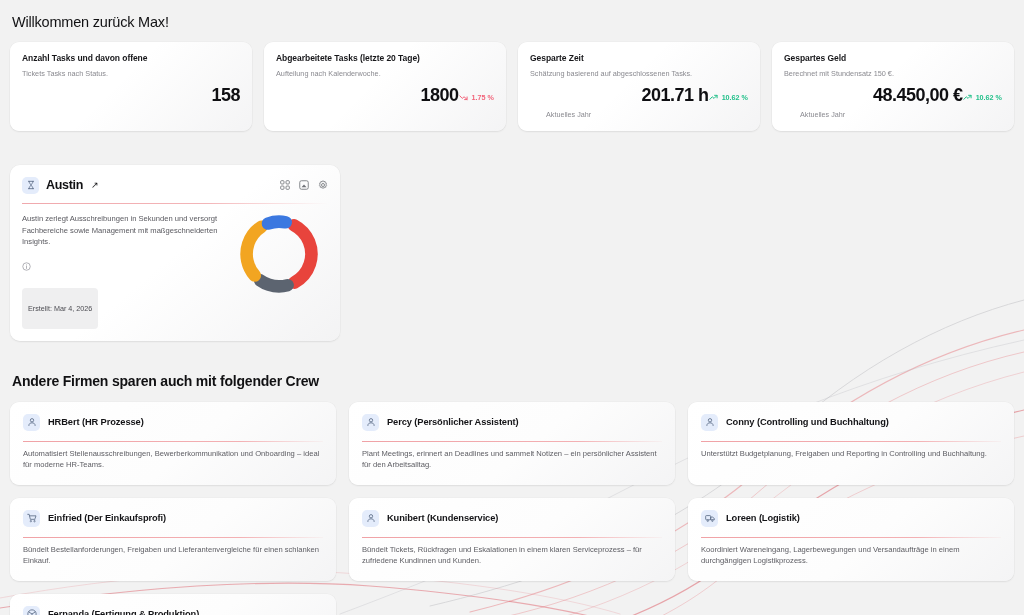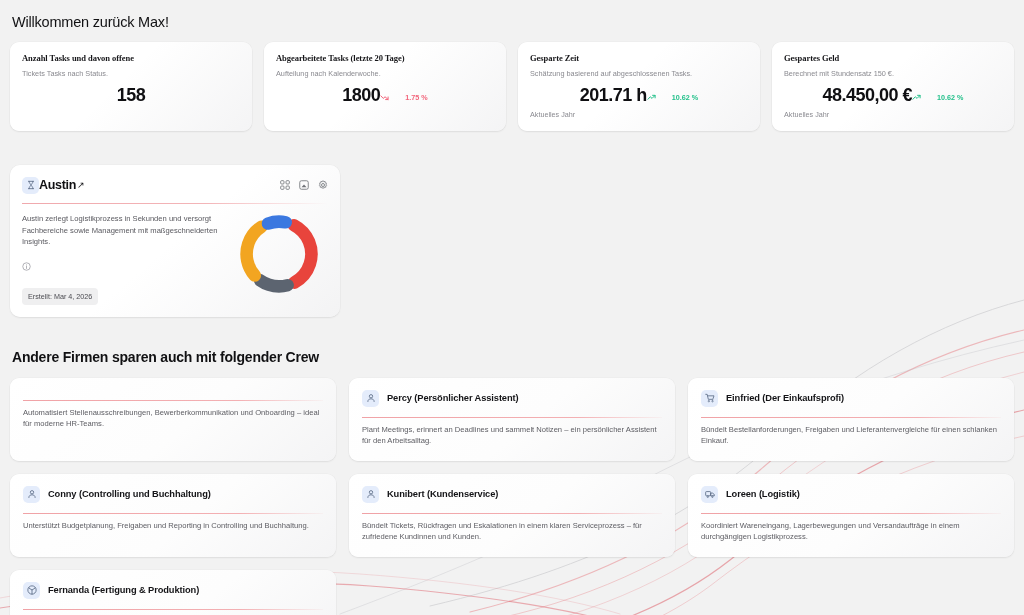--- a/index.html
+++ b/index.html
@@ -59,76 +59,77 @@
     box-shadow: 0 1px 2px rgba(16,16,20,0.07), 0 0 0 0.5px rgba(0,0,0,0.035);
     display: flex;
     flex-direction: column;
   }
 
   .kpi-title {
     font-size: 8.5px;
     font-weight: bold;
     color: #17171a;
     letter-spacing: -0.05px;
-    font-family: Liberation Serif, serif;
   }
 
   .kpi-sub {
     font-size: 7.3px;
     color: #8a8a90;
     margin-top: 6px;
   }
 
   .kpi-valrow {
     display: flex;
     align-items: flex-end;
-    justify-content: center;
+    justify-content: flex-end;
     margin-top: 8px;
   }
 
   .kpi-value {
     font-size: 18px;
     font-weight: bold;
     color: #0f0f12;
     letter-spacing: -0.5px;
     line-height: 1;
   }
 
   .kpi-delta {
     font-size: 7.2px;
     font-weight: bold;
     display: flex;
     align-items: center;
-    gap: 16px;
+    gap: 4px;
     padding-bottom: 2px;
   }
   .kpi-delta.down { color: #f2647a; }
   .kpi-delta.up   { color: #22c08a; }
 
   .kpi-foot {
     font-size: 7.2px;
     color: #8a8a90;
     margin-top: 6px;
+    margin-left: 16px;
   }
 
   
   .agent-wrap { margin-top: 34px; }
 
   .agent-card {
     width: 330px;
     background: linear-gradient(140deg, #ffffff 0%, #ffffff 50%, #f3f3f4 100%);
     border-radius: 10px;
     padding: 11px 12px 12px 12px;
     box-shadow: 0 1px 2px rgba(16,16,20,0.07), 0 0 0 0.5px rgba(0,0,0,0.035);
     position: relative;
   }
 
   .agent-head {
     display: flex;
     align-items: center;
+    gap: 7px;
   }
 
   .icon-tile {
     width: 17px; height: 17px;
     border-radius: 5px;
     background: #e4ecfb;
     display: flex; align-items: center; justify-content: center;
     flex: 0 0 auto;
   }
 
@@ -175,21 +176,21 @@
 
   .info-dot { margin-top: 9px; }
 
   .badge {
     display: inline-block;
     margin-top: 13px;
     font-size: 7.2px;
     color: #4b4b51;
     background: #efeff0;
     border-radius: 4px;
-    padding: 4px 6px;
+    padding: 16px 6px;
   }
 
   .donut { flex: 0 0 auto; margin: -4px 4px 0 0; }
 
   
   .crew-title {
     font-size: 14px;
     font-weight: bold;
     color: #111113;
     letter-spacing: -0.2px;
@@ -352,21 +353,21 @@
               <path d="M6 0.7 L6.9 2.1 L8.5 1.6 L8.6 3.3 L10.2 3.6 L9.4 5 L10.6 6.2 L9.2 7 L9.6 8.6 L7.9 8.5 L7.2 10 L6 9 L4.8 10 L4.1 8.5 L2.4 8.6 L2.8 7 L1.4 6.2 L2.6 5 L1.8 3.6 L3.4 3.3 L3.5 1.6 L5.1 2.1 Z" stroke="#6f7277" stroke-width="0.85" stroke-linejoin="round"></path>
             </svg>
           </span>
         </div>
       </div>
 
       <div class="agent-rule"></div>
 
       <div class="agent-body">
         <div class="agent-text">
-          <div class="agent-desc">Austin zerlegt Logistikprozess in Sekunden und versorgt Fachbereiche sowie Management mit maßgeschneiderten Insights.</div>
+          <div class="agent-desc">Austin zerlegt Ausschreibungen in Sekunden und versorgt Fachbereiche sowie Management mit maßgeschneiderten Insights.</div>
 
           <div class="info-dot">
             <svg width="9" height="9" viewBox="0 0 12 12" fill="none">
               <circle cx="6" cy="6" r="5" stroke="#9a9aa0" stroke-width="1"></circle>
               <path d="M6 5.2 V8.6" stroke="#9a9aa0" stroke-width="1" stroke-linecap="round"></path>
               <circle cx="6" cy="3.5" r="0.6" fill="#9a9aa0"></circle>
             </svg>
           </div>
 
           <span class="badge">Erstellt: Mar 4, 2026</span>
@@ -387,36 +388,59 @@
       </div>
 
     </div>
   </div>
 
   <h2 class="crew-title">Andere Firmen sparen auch mit folgender Crew</h2>
 
   <div class="crew-grid">
 
     <div class="crew-card">
-      <div class="crew-rule"></div>
-      <div class="crew-desc">Automatisiert Stellenausschreibungen, Bewerberkommunikation und Onboarding – ideal für moderne HR-Teams.</div>
-    </div>
-
-    <div class="crew-card">
       <div class="crew-head">
         <span class="icon-tile">
           <svg width="10" height="10" viewBox="0 0 12 12" fill="none">
             <circle cx="6" cy="3.9" r="2" stroke="#5a6b86" stroke-width="1"></circle>
             <path d="M2.2 10.2 C2.2 7.9, 4 7, 6 7 C8 7, 9.8 7.9, 9.8 10.2" stroke="#5a6b86" stroke-width="1" stroke-linecap="round"></path>
           </svg>
         </span>
+        <span class="crew-name">HRBert (HR Prozesse)</span>
+      </div>
+      <div class="crew-rule"></div>
+      <div class="crew-desc">Automatisiert Stellenausschreibungen, Bewerberkommunikation und Onboarding – ideal für moderne HR-Teams.</div>
+    </div>
+
+    <div class="crew-card">
+      <div class="crew-head">
+        <span class="icon-tile">
+          <svg width="10" height="10" viewBox="0 0 12 12" fill="none">
+            <circle cx="6" cy="3.9" r="2" stroke="#5a6b86" stroke-width="1"></circle>
+            <path d="M2.2 10.2 C2.2 7.9, 4 7, 6 7 C8 7, 9.8 7.9, 9.8 10.2" stroke="#5a6b86" stroke-width="1" stroke-linecap="round"></path>
+          </svg>
+        </span>
         <span class="crew-name">Percy (Persönlicher Assistent)</span>
       </div>
       <div class="crew-rule"></div>
       <div class="crew-desc">Plant Meetings, erinnert an Deadlines und sammelt Notizen – ein persönlicher Assistent für den Arbeitsalltag.</div>
+    </div>
+
+    <div class="crew-card">
+      <div class="crew-head">
+        <span class="icon-tile">
+          <svg width="10" height="10" viewBox="0 0 12 12" fill="none">
+            <circle cx="6" cy="3.9" r="2" stroke="#5a6b86" stroke-width="1"></circle>
+            <path d="M2.2 10.2 C2.2 7.9, 4 7, 6 7 C8 7, 9.8 7.9, 9.8 10.2" stroke="#5a6b86" stroke-width="1" stroke-linecap="round"></path>
+          </svg>
+        </span>
+        <span class="crew-name">Conny (Controlling und Buchhaltung)</span>
+      </div>
+      <div class="crew-rule"></div>
+      <div class="crew-desc">Unterstützt Budgetplanung, Freigaben und Reporting in Controlling und Buchhaltung.</div>
     </div>
 
     <div class="crew-card">
       <div class="crew-head">
         <span class="icon-tile">
           <svg width="10" height="10" viewBox="0 0 12 12" fill="none">
             <path d="M0.9 1.6 H2.6 L4 7.6 H9.4" stroke="#5a6b86" stroke-width="1" stroke-linecap="round" stroke-linejoin="round"></path>
             <path d="M3.3 3.4 H10.8 L9.7 6.6" stroke="#5a6b86" stroke-width="1" stroke-linecap="round" stroke-linejoin="round"></path>
             <circle cx="4.6" cy="9.8" r="0.85" stroke="#5a6b86" stroke-width="0.9"></circle>
             <circle cx="9" cy="9.8" r="0.85" stroke="#5a6b86" stroke-width="0.9"></circle>
@@ -429,34 +453,20 @@
     </div>
 
     <div class="crew-card">
       <div class="crew-head">
         <span class="icon-tile">
           <svg width="10" height="10" viewBox="0 0 12 12" fill="none">
             <circle cx="6" cy="3.9" r="2" stroke="#5a6b86" stroke-width="1"></circle>
             <path d="M2.2 10.2 C2.2 7.9, 4 7, 6 7 C8 7, 9.8 7.9, 9.8 10.2" stroke="#5a6b86" stroke-width="1" stroke-linecap="round"></path>
           </svg>
         </span>
-        <span class="crew-name">Conny (Controlling und Buchhaltung)</span>
-      </div>
-      <div class="crew-rule"></div>
-      <div class="crew-desc">Unterstützt Budgetplanung, Freigaben und Reporting in Controlling und Buchhaltung.</div>
-    </div>
-
-    <div class="crew-card">
-      <div class="crew-head">
-        <span class="icon-tile">
-          <svg width="10" height="10" viewBox="0 0 12 12" fill="none">
-            <circle cx="6" cy="3.9" r="2" stroke="#5a6b86" stroke-width="1"></circle>
-            <path d="M2.2 10.2 C2.2 7.9, 4 7, 6 7 C8 7, 9.8 7.9, 9.8 10.2" stroke="#5a6b86" stroke-width="1" stroke-linecap="round"></path>
-          </svg>
-        </span>
         <span class="crew-name">Kunibert (Kundenservice)</span>
       </div>
       <div class="crew-rule"></div>
       <div class="crew-desc">Bündelt Tickets, Rückfragen und Eskalationen in einem klaren Serviceprozess – für zufriedene Kundinnen und Kunden.</div>
     </div>
 
     <div class="crew-card">
       <div class="crew-head">
         <span class="icon-tile">
           <svg width="10" height="10" viewBox="0 0 12 12" fill="none">

